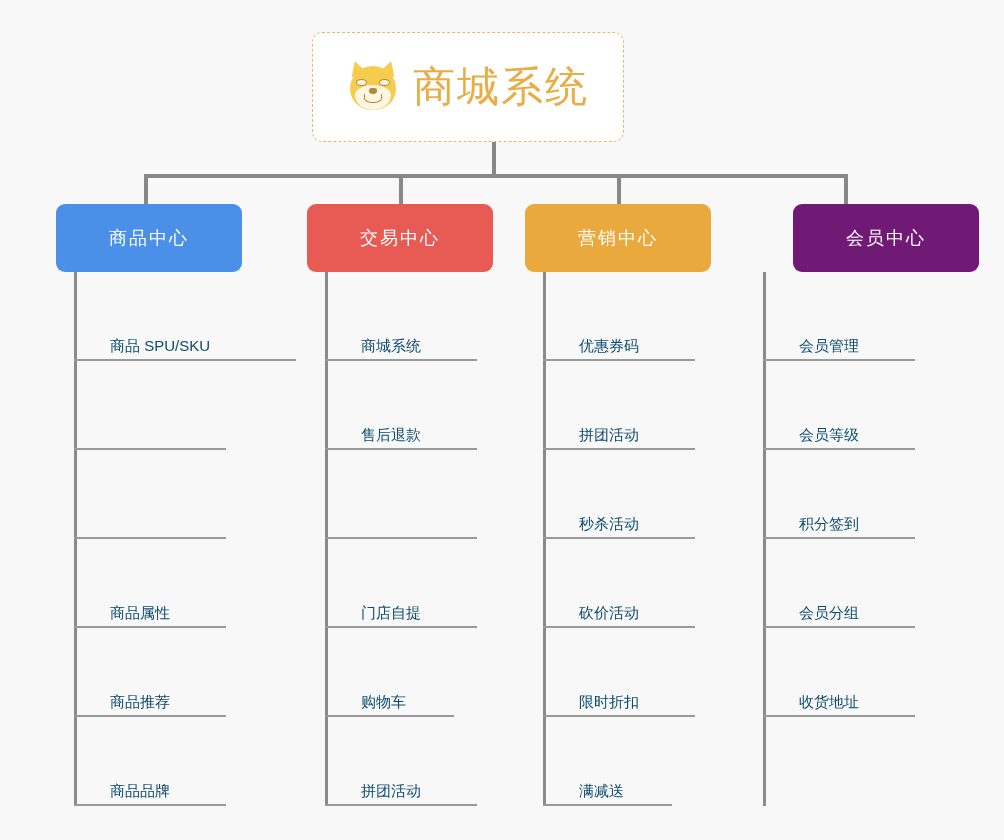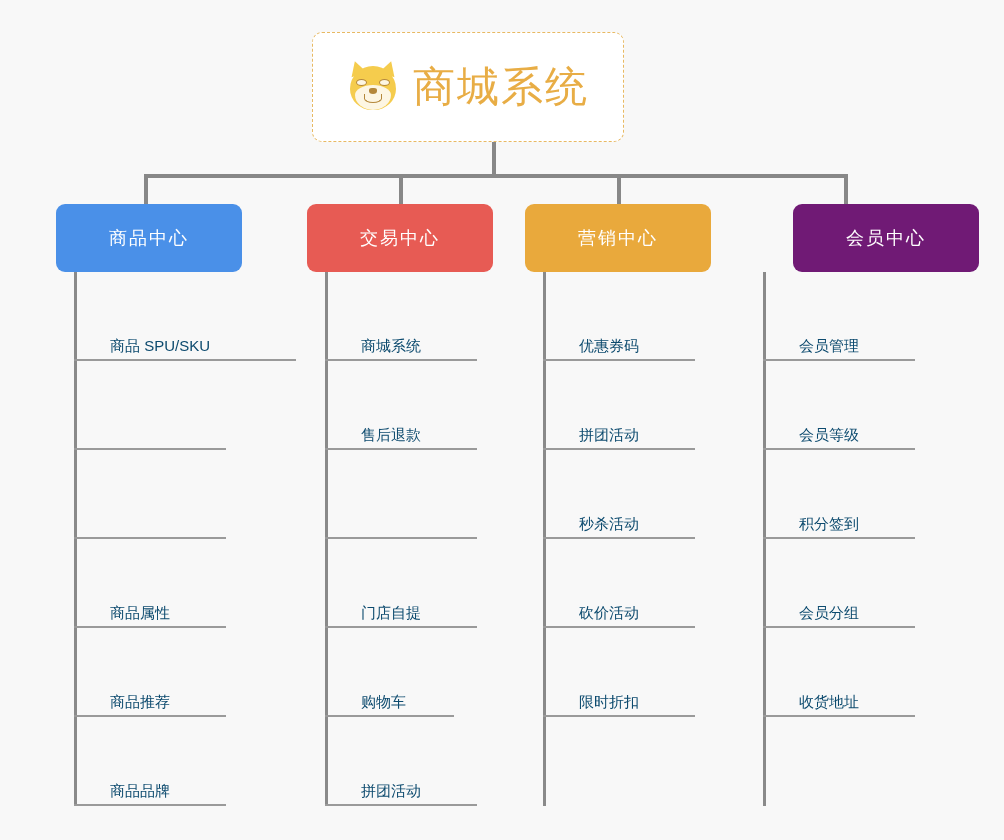--- a/index.html
+++ b/index.html
@@ -280,20 +280,24 @@
         <span class="leaf-underline" style="width:152px;"></span>
       </div>
       <div class="leaf">
         <span class="leaf-label">砍价活动</span>
         <span class="leaf-underline" style="width:152px;"></span>
       </div>
       <div class="leaf">
         <span class="leaf-label">限时折扣</span>
         <span class="leaf-underline" style="width:152px;"></span>
       </div>
+      <div class="leaf">
+        <span class="leaf-label">满减送</span>
+        <span class="leaf-underline" style="width:129px;"></span>
+      </div>
     </div>
   </div>
 
   <div class="branch" style="left:745px;">
     <div class="branch-header" style="background: #701a75; margin-left: 48px;">
       <span>会员中心</span>
     </div>
     <div class="branch-body">
       <div class="spine" style="height: 534px;"></div>
       <div class="leaf">

